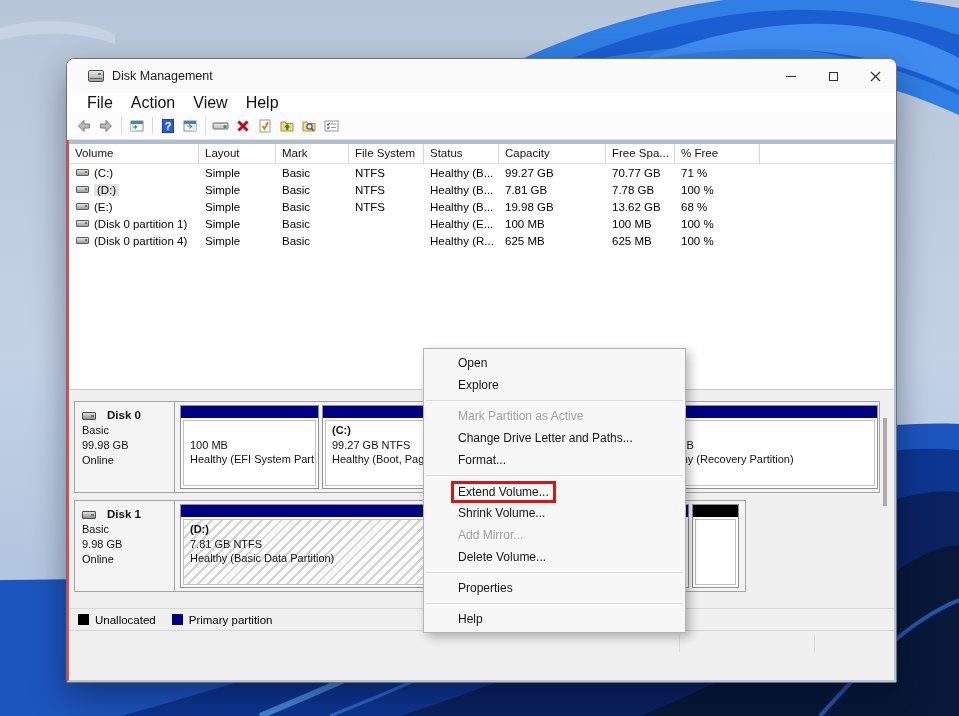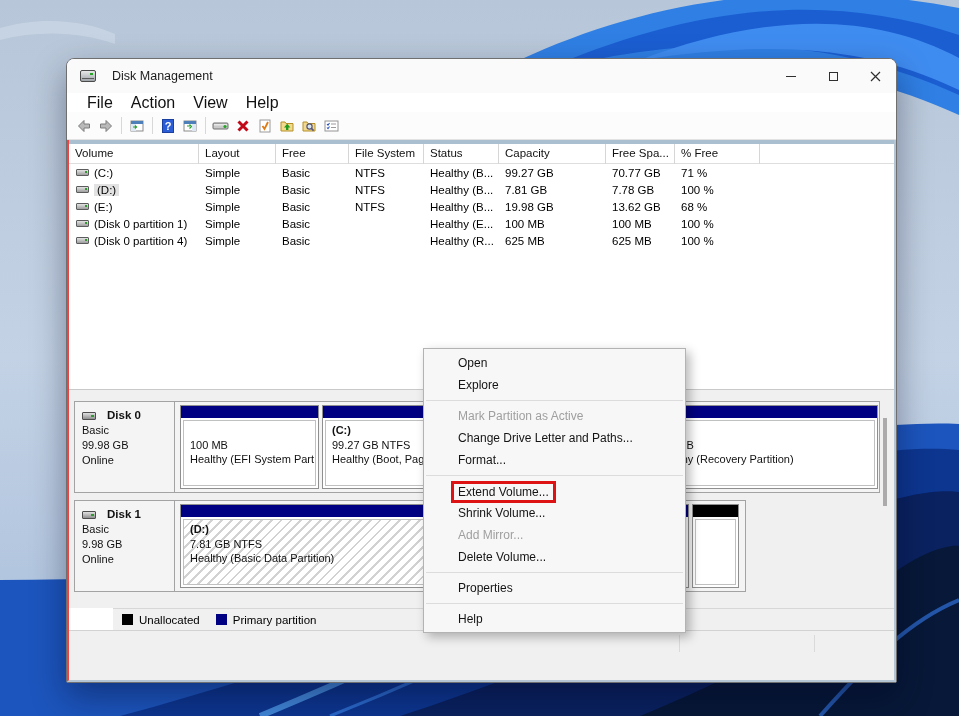--- a/index.html
+++ b/index.html
@@ -5,21 +5,21 @@
   html,body{margin:0;padding:0;width:959px;height:716px;overflow:hidden;
     font-family:"Liberation Sans",sans-serif;position:relative;background:#b9c8da;}
   *{box-sizing:border-box;}
   #wallpaper{position:absolute;left:0;top:0;width:959px;height:716px;}
 
   
   .win{position:absolute;left:66px;top:58px;width:831px;height:625px;background:#fff;
     border:1px solid #6f6f6f;border-radius:8px 8px 2px 2px;overflow:hidden;
     box-shadow:0 14px 34px rgba(0,0,30,.38);display:flex;flex-direction:column;}
   .titlebar{height:34px;background:#fafafa;display:flex;align-items:center;flex:0 0 auto;}
-  .title-left{display:flex;align-items:center;gap:16px;padding-left:13px;flex:1;}
+  .title-left{display:flex;align-items:center;gap:8px;padding-left:13px;flex:1;margin-left:8px;}
   .apptitle{font-size:12.5px;color:#1b1b1b;}
   .wicon{width:16px;height:12px;border:1px solid #4a4a4a;border-radius:2px;
     background:linear-gradient(#e8e8e8,#9fa4a8);position:relative;}
   .wicon::after{content:"";position:absolute;right:2px;top:2px;width:3px;height:2px;background:#27a427;}
   .wicon::before{content:"";position:absolute;left:1px;bottom:2px;right:1px;height:1px;background:#5a5a5a;}
   .controls{display:flex;align-items:center;height:100%;}
   .ctrl{width:42px;height:100%;display:flex;align-items:center;justify-content:center;}
   .gmin{width:10px;height:1px;background:#2f2f2f;}
   .gmax{width:9px;height:9px;border:1px solid #2f2f2f;}
 
@@ -68,21 +68,21 @@
   .part{position:absolute;top:3px;bottom:3px;border:1px solid #8f8f8f;background:#fff;}
   .pbar{height:12px;background:#000082;}
   .pbar.black{background:#000;}
   .pbody{position:absolute;left:2px;right:2px;top:14px;bottom:2px;border:1px solid #c0c0c0;
     padding:2px 0 0 6px;font-size:11px;line-height:14.5px;overflow:hidden;white-space:nowrap;color:#111;}
   .pname{font-weight:bold;min-height:14.5px;}
   .hatch .pbody{background-image:repeating-linear-gradient(135deg,rgba(0,0,0,0) 0 5px,#d2d2d2 5px 7px);}
   .scrollthumb{position:absolute;right:7px;top:22px;width:4px;height:88px;background:#ababab;}
 
   .legend{height:22px;background:#f0f0f0;display:flex;align-items:center;gap:16px;
-    padding-left:9px;font-size:11.5px;color:#000;border-top:1px solid #d7d7d7;flex:0 0 auto;margin-left:44px;}
+    padding-left:9px;font-size:11.5px;color:#000;border-top:1px solid #d7d7d7;flex:0 0 auto;}
   .legenditem{display:flex;align-items:center;gap:6px;}
   .lsq{width:11px;height:11px;display:inline-block;}
   .lsq.black{background:#000;}
   .lsq.navy{background:#000082;}
 
   .statusbar{flex:1;background:#f0f0f0;border-top:1px solid #d2d2d2;position:relative;}
   .ssep{position:absolute;top:4px;height:17px;width:1px;background:#dadada;}
   .ssep.s1{left:610px;}
   .ssep.s2{left:745px;}
 
@@ -226,21 +226,21 @@
     </div>
   </div>
 
   <div class="mmcbody">
     <div class="mmcstrip"></div>
 
     <div class="listpane">
       <div class="lhead">
         <div class="hcell c0">Volume</div>
         <div class="hcell c1">Layout</div>
-        <div class="hcell c2">Free</div>
+        <div class="hcell c2">Mark</div>
         <div class="hcell c3">File System</div>
         <div class="hcell c4">Status</div>
         <div class="hcell c5">Capacity</div>
         <div class="hcell c6">Free Spa...</div>
         <div class="hcell c7">% Free</div>
         <div class="hfill"></div>
       </div>
 
       <div class="lrow">
         <div class="rcell first c0">

